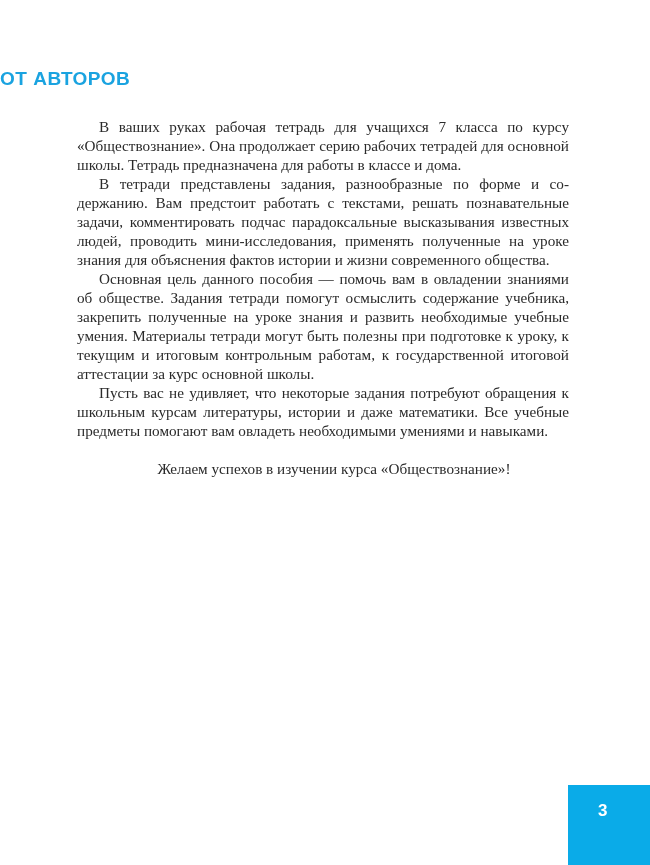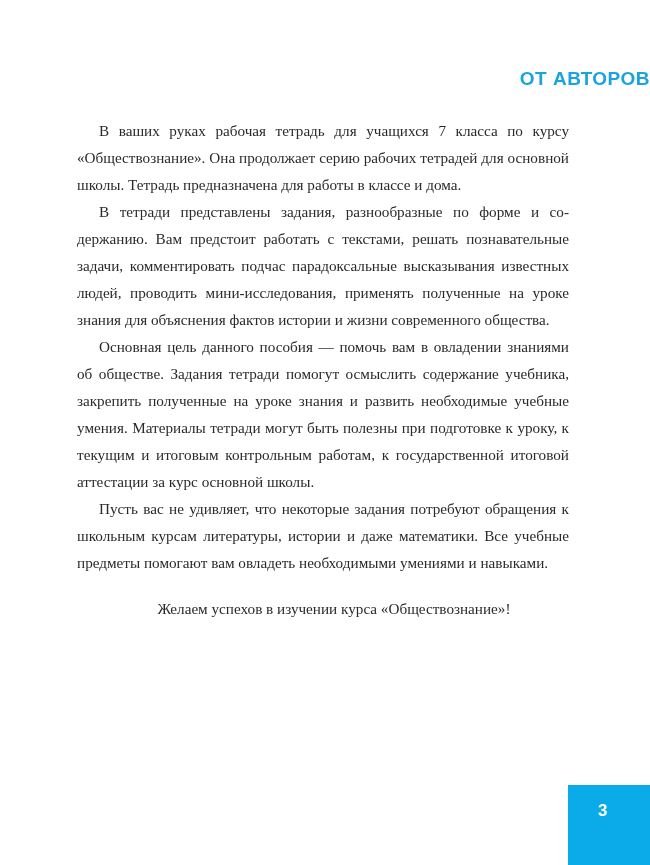--- a/index.html
+++ b/index.html
@@ -11,36 +11,36 @@
       width: 650px;
       height: 865px;
       position: relative;
       overflow: hidden;
     }
     .title {
       position: absolute;
       top: 68px;
       left: 0;
       width: 650px;
-      text-align: right;
+      text-align: left;
       font-family: "Liberation Sans", sans-serif;
       font-weight: bold;
       font-size: 19px;
       color: #1aa3e0;
       letter-spacing: 0.5px;
       margin: 0;
     }
     .content {
       position: absolute;
       top: 117px;
       left: 77px;
       width: 492px;
       font-family: "Liberation Serif", serif;
       font-size: 15.2px;
-      line-height: 27px;
+      line-height: 19px;
       color: #2a2a2a;
       text-align: justify;
     }
     .content p {
       margin: 0;
       text-indent: 22px;
       hyphens: manual;
     }
     .content p.closing {
       margin-top: 19.4px;

